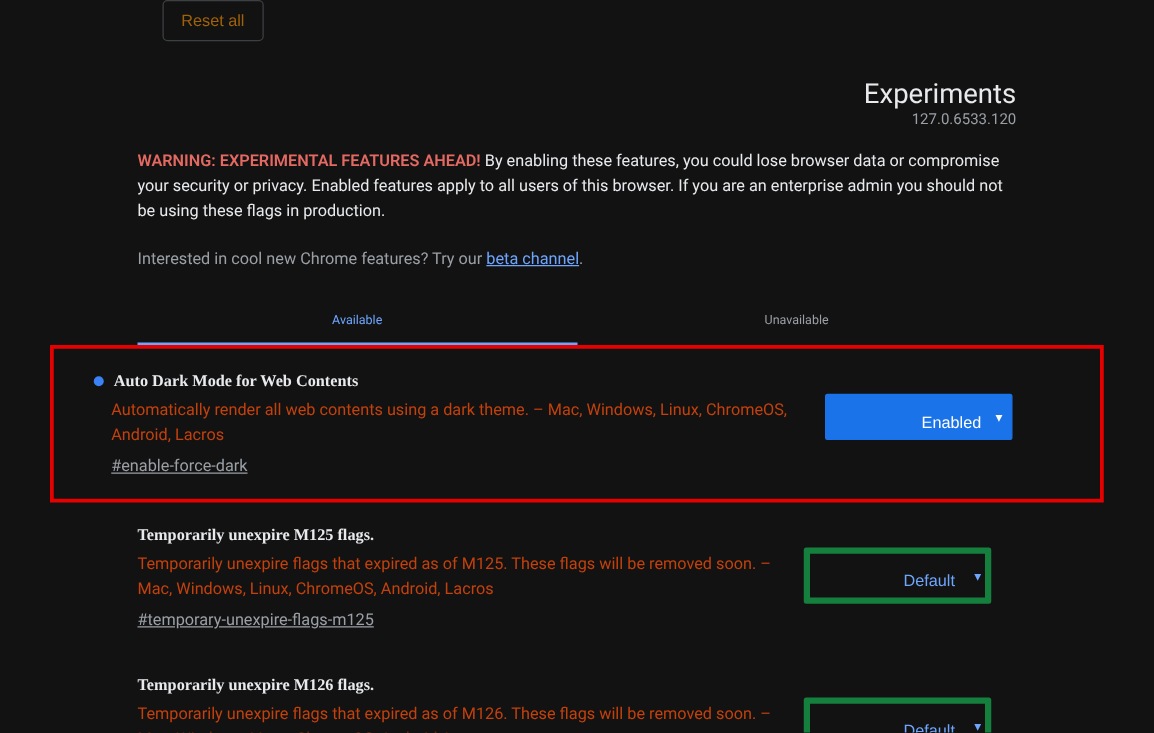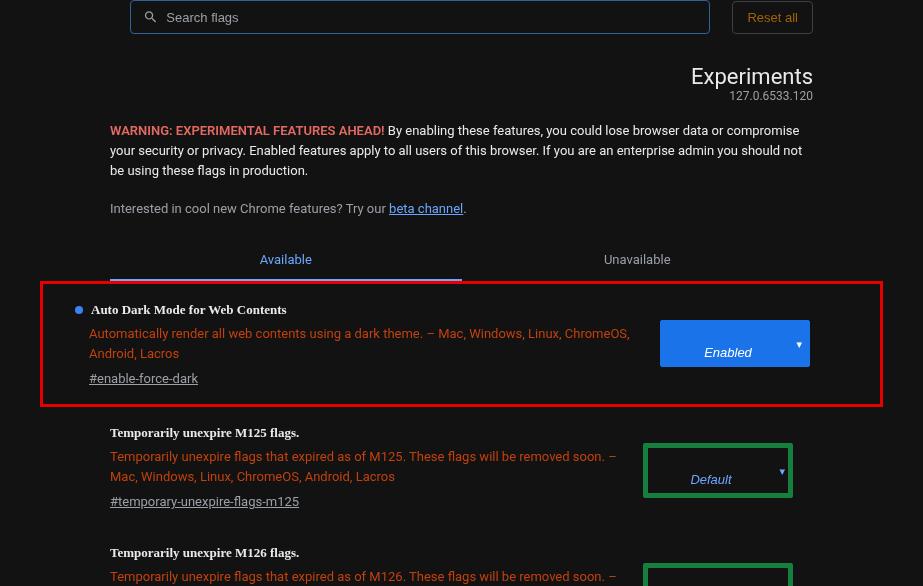--- a/index.html
+++ b/index.html
@@ -76,21 +76,21 @@
     }
     .beta-row a { color: #6ea6ff; text-decoration: underline; }
     .tabs {
       display: flex;
       width: 100%;
     }
     .tab {
       flex: 1;
       text-align: center;
       padding: 12px 0;
-      font-size: 13px;
+      font-size: 10px;
       color: #9aa0a6;
       cursor: pointer;
       border-bottom: 2px solid transparent;
     }
     .tab.active {
       color: #6ea6ff;
       border-bottom: 2px solid #6ea6ff;
     }
     .flag-list {
       margin-top: 0;
@@ -109,28 +109,27 @@
     .flag-item.normal-pad { padding-left: 0; }
     .flag-left { flex: 1; }
     .flag-title-row { display: flex; align-items: center; gap: 8px; margin-bottom: 6px; font-family: Liberation Serif, serif; }
     .blue-dot { width: 8px; height: 8px; border-radius: 50%; background: #3b82f6; flex-shrink:0; margin-left: -14px; }
     .flag-title { font-weight: 600; color: #e8eaed; font-size: 13px; }
     .flag-desc { color: #c2410c; font-size: 13px; line-height: 1.5; margin-bottom: 8px; }
     .flag-hash { color: #9aa0a6; font-size: 13px; text-decoration: underline; cursor: pointer; }
     .flag-right { width: 150px; flex-shrink: 0; padding-top: 18px; }
     .flag-select {
       width: 100%;
-      padding: 24px 24px 6px 10px;
+      padding: 14px 24px 6px 10px;
       font-size: 13px;
       border-radius: 2px;
       cursor: pointer;
       appearance: none;
       position: relative;
-      text-align: center;
-      font-style: italic;
+      text-align: right;
     }
     .select-wrap { position: relative; }
     .select-wrap::after {
       content: "▾";
       position: absolute;
       right: 8px;
       top: 50%;
       transform: translateY(-50%);
       pointer-events: none;
       font-size: 11px;
@@ -147,26 +146,20 @@
       border: 5px solid #15803d;
     }
     .select-wrap.default::after { color: #6ea6ff; }
     .indent { padding-left: 0px; }
   </style>
 </head>
 <body>
 
 <div class="container">
   <div class="topbar">
-    <div class="search-box">
-      <svg width="16" height="16" viewBox="0 0 24 24">
-          <path d="M15.5 14h-.79l-.28-.27A6.471 6.471 0 0 0 16 9.5 6.5 6.5 0 1 0 9.5 16c1.61 0 3.09-.59 4.23-1.57l.27.28v.79l5 4.99L20.49 19l-4.99-5zm-6 0C7.01 14 5 11.99 5 9.5S7.01 5 9.5 5 14 7.01 14 9.5 11.99 14 9.5 14z"></path>
-        </svg>
-      <input type="text" placeholder="Search flags" style="">
-    </div>
     <button class="reset-btn">Reset all</button>
   </div>
 
   <div class="content">
     <div class="title-row">
       <h1>Experiments</h1>
       <span class="version">127.0.6533.120</span>
     </div>
 
     <p class="warning-block">

